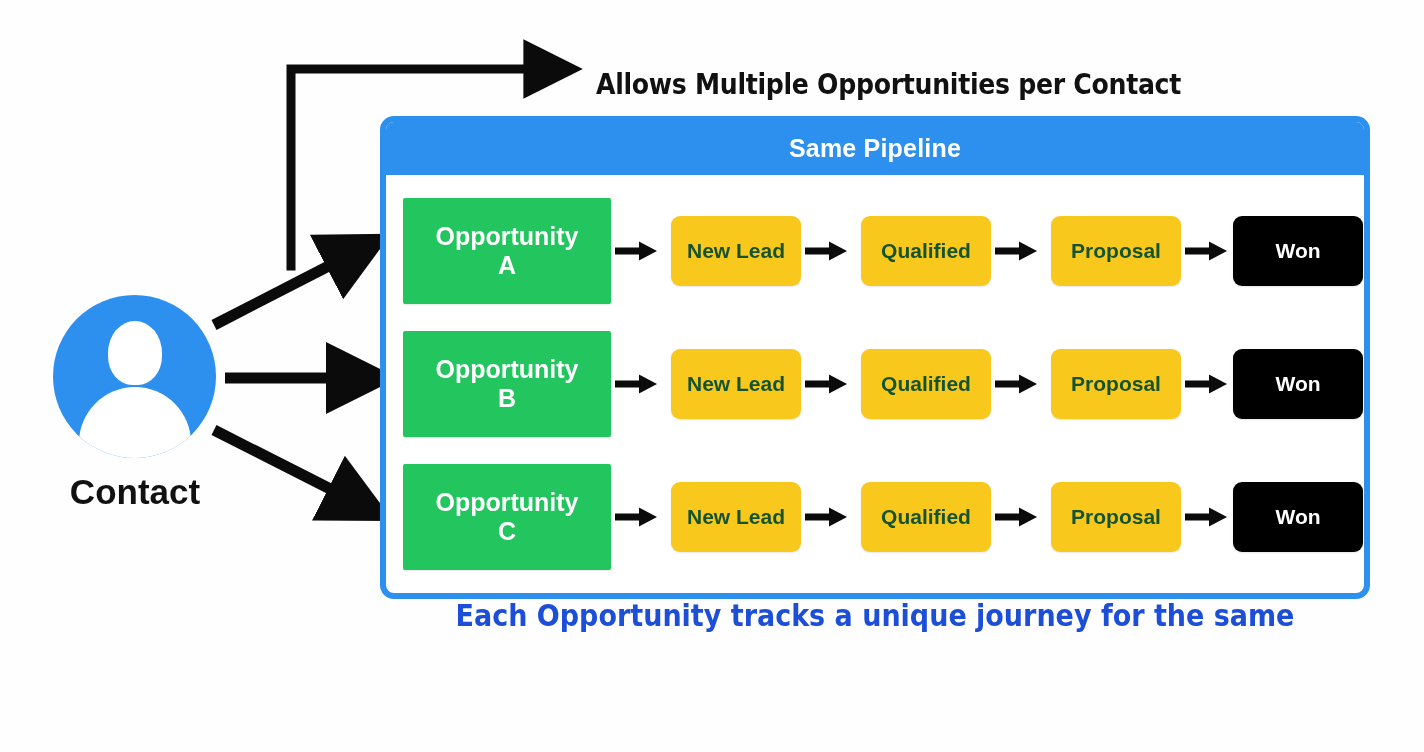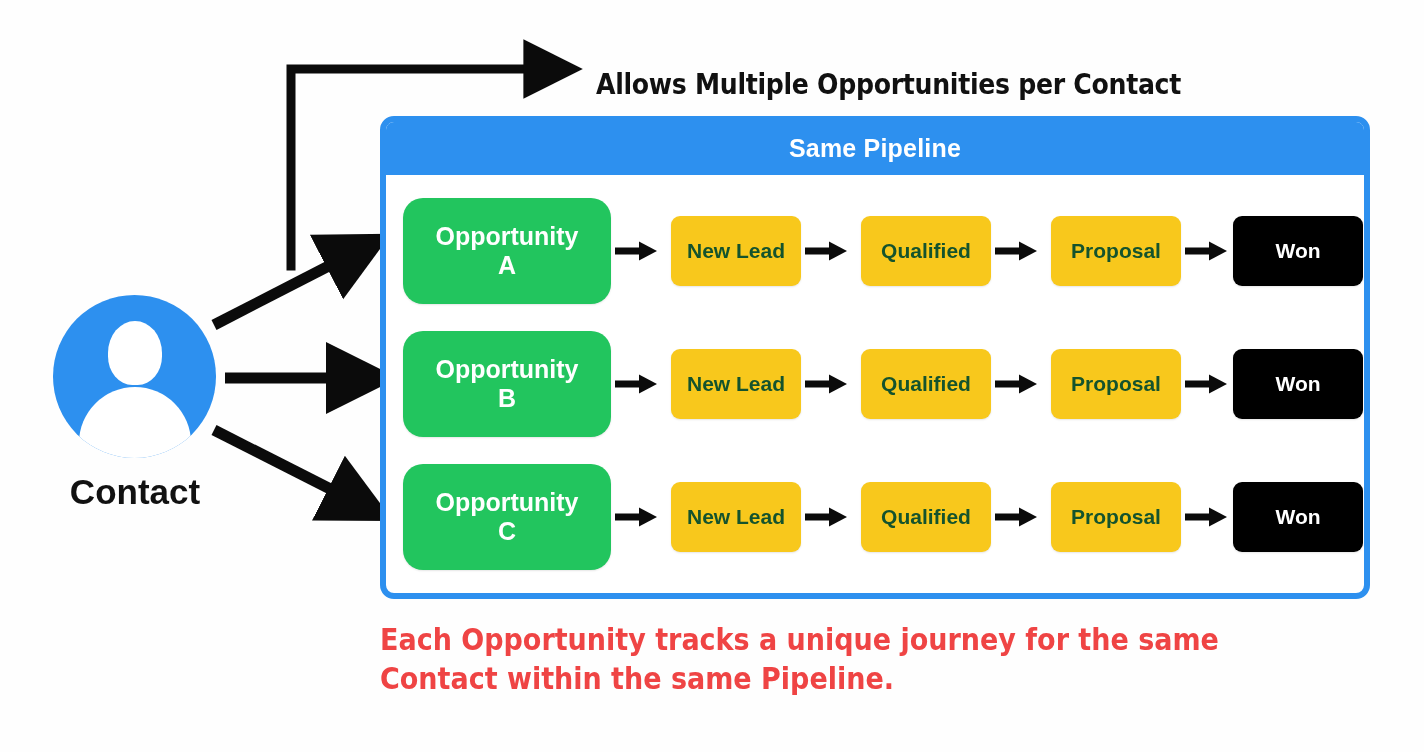--- a/index.html
+++ b/index.html
@@ -128,21 +128,21 @@
     height: 106px;
     margin-bottom: 27px;
     padding-left: 17px;
   }
   .opp-row:last-child { margin-bottom: 0; }
 
   .opp-box {
     width: 208px;
     height: 106px;
     background: #22c55e;
-    border-radius: 20px;
+    border-radius: 2px;
     color: #ffffff;
     display: flex;
     flex-direction: column;
     align-items: center;
     justify-content: center;
     font-size: 25px;
     font-weight: bold;
     line-height: 1.18;
     flex: none;
     box-shadow: 0 1px 2px rgba(0,0,0,0.10);
@@ -178,26 +178,26 @@
     display: flex;
     align-items: center;
     justify-content: center;
   }
   .mini-arrow svg { display: block; }
 
   
   .caption {
     position: absolute;
     left: 380px;
-    top: 620px;
+    top: 596px;
     width: 990px;
-    text-align: left;
+    text-align: center;
     font-size: 30px;
     font-weight: bold;
-    color: #ef4444;
+    color: #1d4ed8;
     line-height: 1.30;
     font-family: "DejaVu Sans", sans-serif;
     font-stretch: condensed;
   }
 </style>
 </head>
 <body>
 
 <div id="canvas">
 
@@ -334,16 +334,15 @@
               <path d="M24,2.5 L42,12 L24,21.5 Z" fill="#0b0b0b"></path>
             </svg>
           </span>
           <div class="stage-box stage-green" style="width: 130px;">Won</div>
         </div>
       </div>
   </div>
 
   <div class="caption">
     <div>Each Opportunity tracks a unique journey for the same</div>
-    <div>Contact within the same Pipeline.</div>
   </div>
 
 </div>
 
 </body></html>

